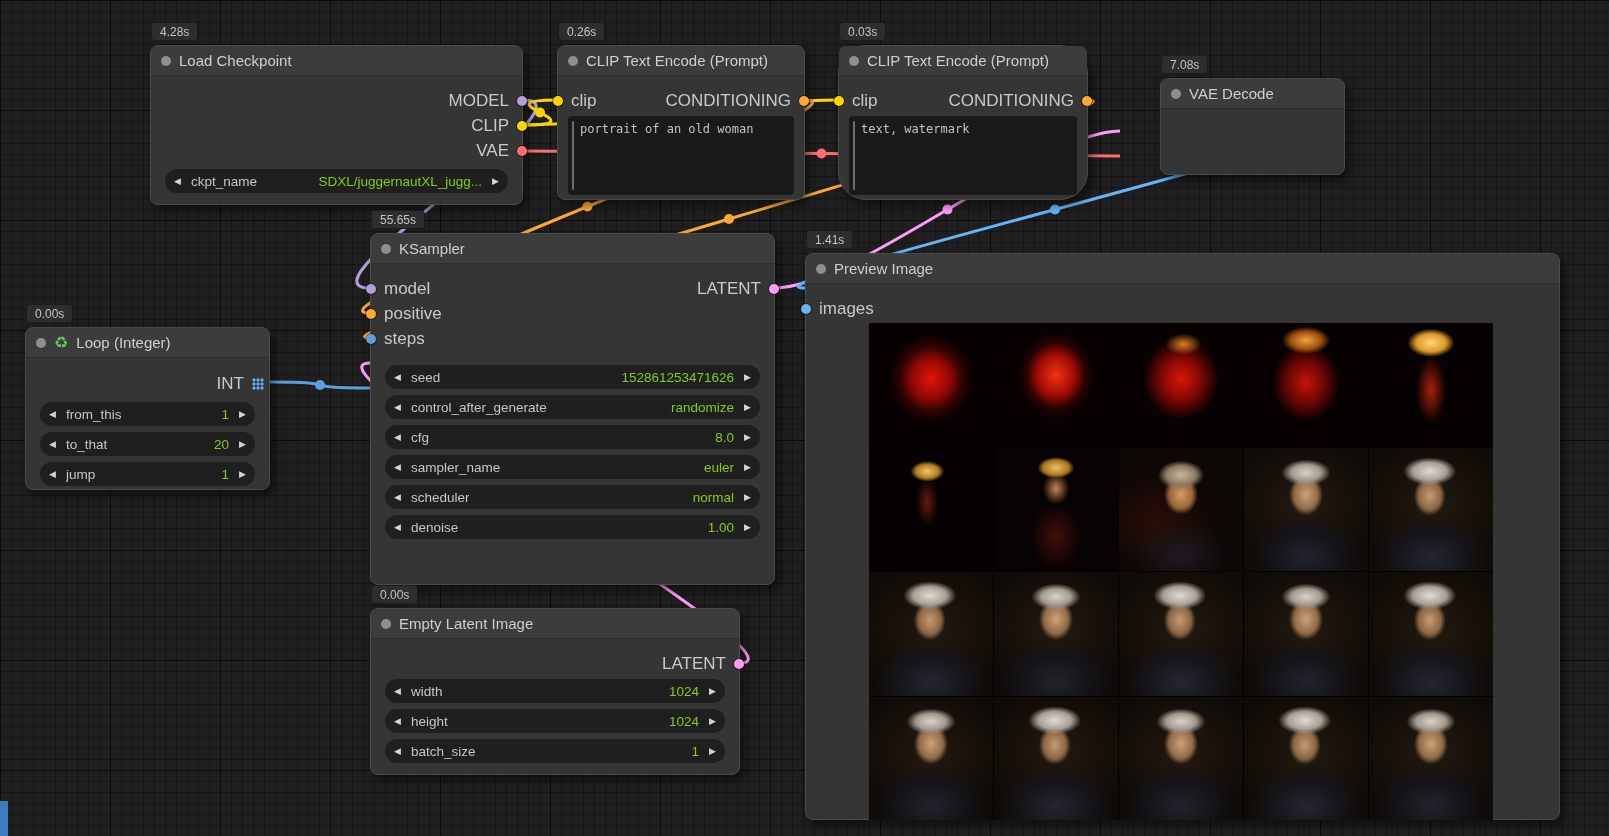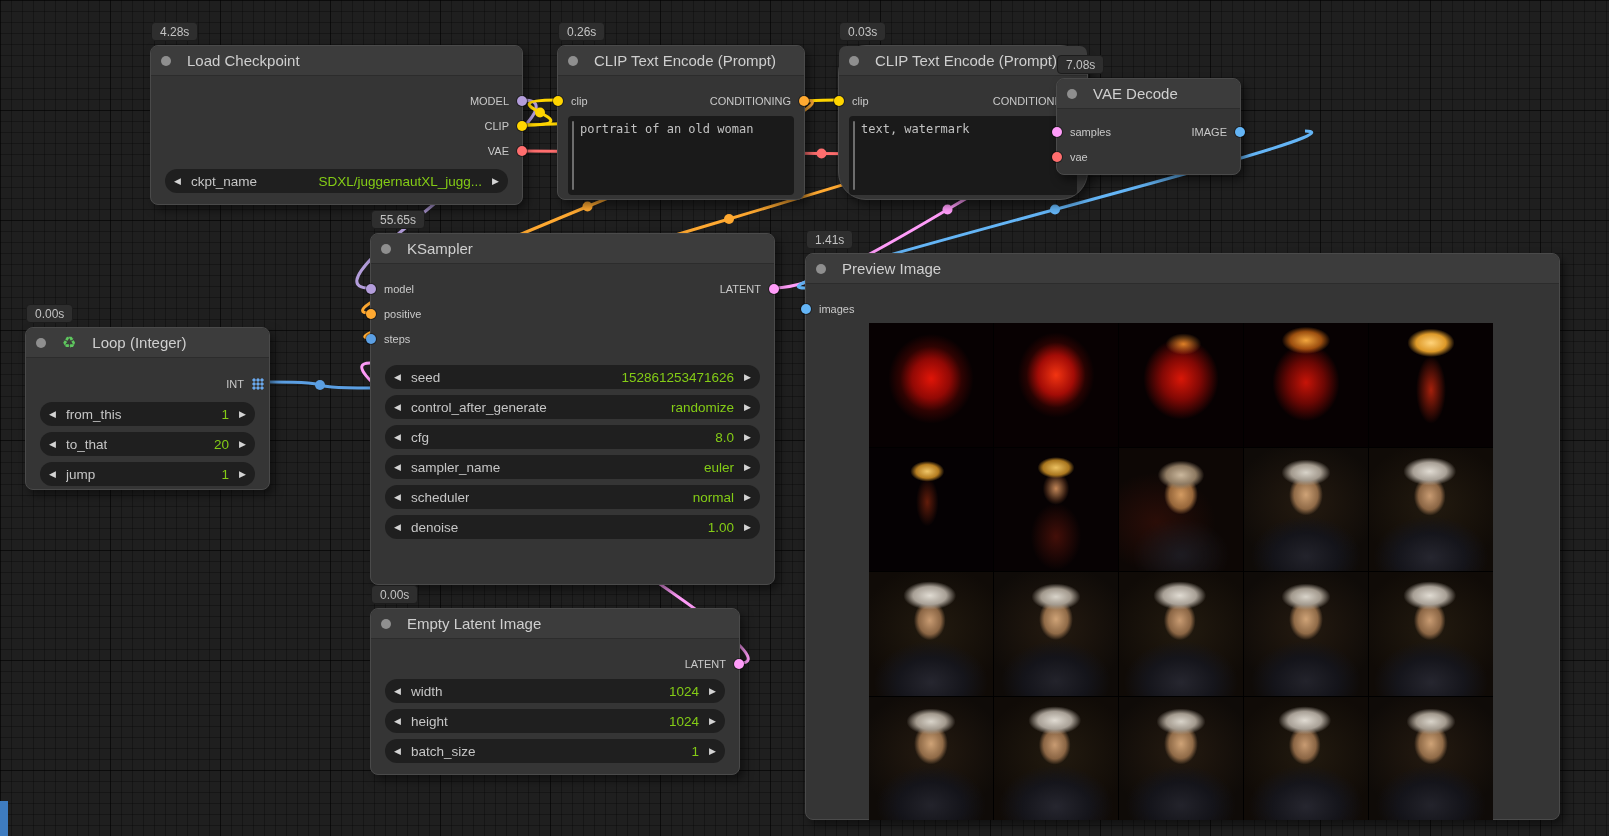--- a/index.html
+++ b/index.html
@@ -17,38 +17,38 @@
     background-size:110px 110px,110px 110px,11px 11px,11px 11px;
   }
 
   .wires{position:absolute;left:0;top:0;width:1609px;height:836px;z-index:1;pointer-events:none;}
 
   .node{
     position:absolute;z-index:2;background:#353535;border:1px solid #4a4a4a;
     border-radius:8px;box-shadow:4px 5px 10px rgba(0,0,0,.5);
   }
   .node-header{
-    height:30px;display:flex;align-items:center;gap:16px;padding:0 10px;
+    height:30px;display:flex;align-items:center;gap:8px;padding:0 10px;
     background:#3c3c3c;border-bottom:1px solid #2c2c2c;border-radius:7px 7px 0 0;
   }
   .collapse-dot{width:10px;height:10px;border-radius:50%;background:#8f8f8f;flex:0 0 auto;}
   .node-title{color:#cfcfcf;font-size:15px;white-space:nowrap;overflow:hidden;}
   .recycle{color:#5ec75e;font-size:16px;line-height:1;}
 
   .badge{
     position:absolute;top:-24px;left:0;height:19px;padding:0 8px;border-radius:4px;
     background:#2e2e2e;border:1px solid #1c1c1c;color:#c3c3c3;font-size:12px;
     display:flex;align-items:center;white-space:nowrap;
   }
 
   .node-body{position:relative;}
   .slot-row{position:relative;height:25px;display:flex;align-items:center;}
   .slot-in{position:absolute;left:0;top:0;bottom:0;display:flex;align-items:center;gap:8px;padding-left:9px;}
   .slot-out{position:absolute;right:0;top:0;bottom:0;display:flex;align-items:center;gap:8px;padding-right:9px;}
-  .slot-label{color:#c9c9c9;font-size:11px;white-space:nowrap;}
+  .slot-label{color:#c9c9c9;font-size:17px;white-space:nowrap;}
   .dot{width:10px;height:10px;border-radius:50%;background:#888;flex:0 0 auto;box-shadow:0 0 0 1px rgba(0,0,0,.4);}
   .slot-in .dot{margin-left:-14px;}
   .slot-out .dot{margin-right:-14px;}
 
   .grid-icon{
     width:12px;height:12px;margin-right:-4px;flex:0 0 auto;
     background-image:radial-gradient(circle at 2px 2px,#6aa9ee 1.4px,transparent 1.8px);
     background-size:4px 4px;
   }
 
@@ -224,43 +224,25 @@
             <span class="dot" style="background: rgb(255, 169, 49);"></span>
           </div>
       </div>
       <div class="textarea">
         <div class="ta-bar"></div>
         <span>text, watermark</span>
       </div>
     </div>
   </div>
 
-  <div class="node" style="left:1056px;top:78px;width:185px;height:97px;">
+  <div class="node" style="left:1160px;top:78px;width:185px;height:97px;">
     <div class="badge">7.08s</div>
     <div class="node-header">
       <span class="collapse-dot"></span>
       <span class="node-title">VAE Decode</span>
-    </div>
-    <div class="node-body" style="padding-top:10px;">
-      <div class="slot-row">
-        <div class="slot-in">
-            <span class="dot" style="background: rgb(255, 156, 249);"></span>
-            <span class="slot-label">samples</span>
-          </div>
-        <div class="slot-out">
-            <span class="slot-label">IMAGE</span>
-            <span class="dot" style="background: rgb(100, 181, 246);"></span>
-          </div>
-      </div>
-      <div class="slot-row">
-        <div class="slot-in">
-            <span class="dot" style="background: rgb(255, 110, 110);"></span>
-            <span class="slot-label">vae</span>
-          </div>
-      </div>
     </div>
   </div>
 
   <div class="node" style="left:370px;top:233px;width:405px;height:352px;">
     <div class="badge">55.65s</div>
     <div class="node-header">
       <span class="collapse-dot"></span>
       <span class="node-title">KSampler</span>
     </div>
     <div class="node-body" style="padding-top:12px;">

